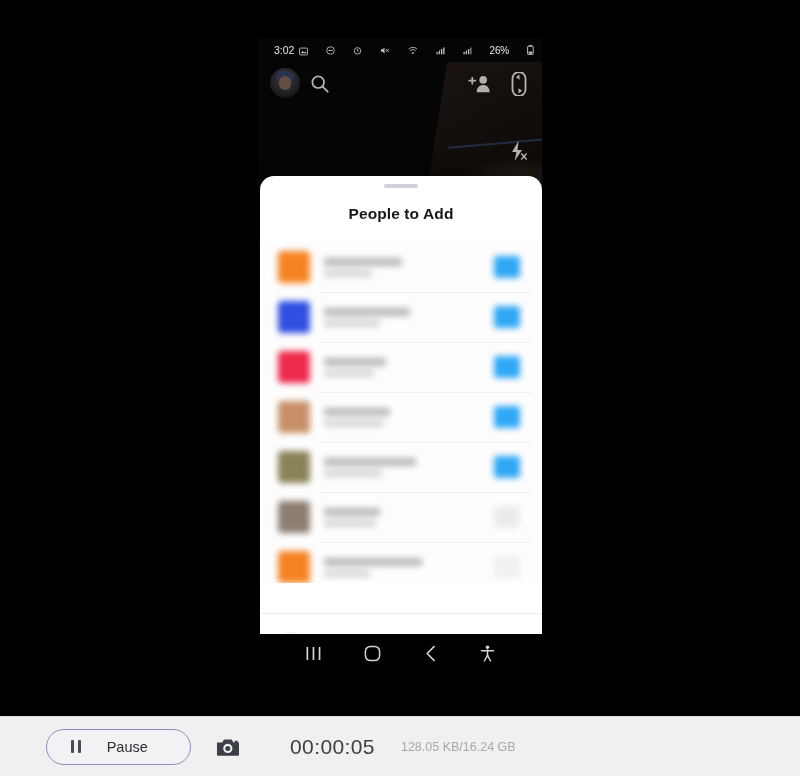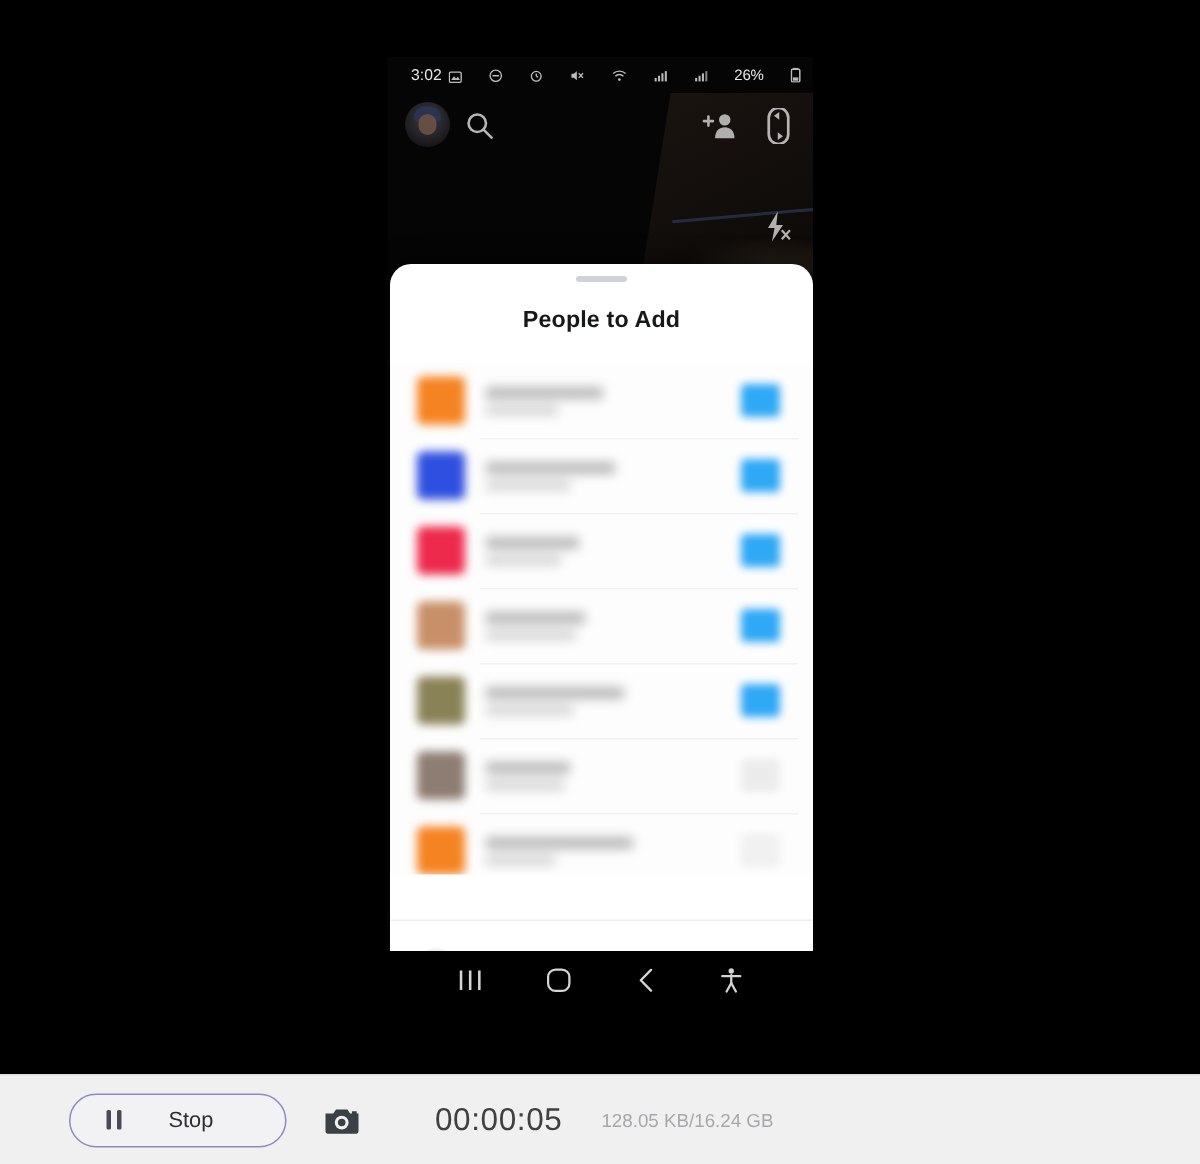--- a/index.html
+++ b/index.html
@@ -611,21 +611,21 @@
     </div>
 
   </div>
 
   <div class="toolbar">
     <button class="pause-btn">
       <span class="pause-icon">
           <span></span>
           <span></span>
         </span>
-      <span class="pause-label">Stop</span>
+      <span class="pause-label">Pause</span>
     </button>
 
 
     <button class="camera-btn">
       <svg width="24" height="20" viewBox="0 0 24 20">
         <path d="M1 5.4 h5.2 L8 2.6 h7.6 L17.4 5.4 H18.6 V3.8 h3.2 v1.6 H23 v12 a1.4 1.4 0 0 1 -1.4 1.4 H2.4 A1.4 1.4 0 0 1 1 17.4 Z" fill="#3b3f46"></path>
         <circle cx="11.8" cy="11.4" r="4.6" fill="#f0f0f0"></circle>
         <circle cx="11.8" cy="11.4" r="2.5" fill="#3b3f46"></circle>
       </svg>
     </button>

